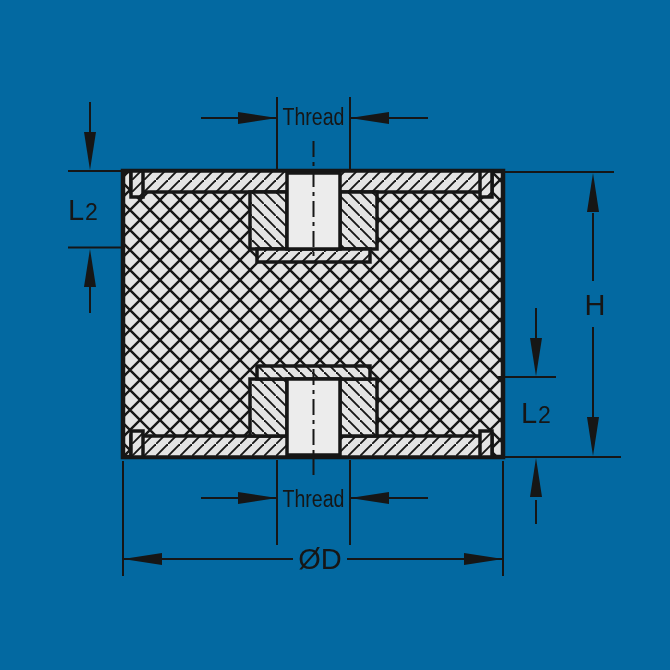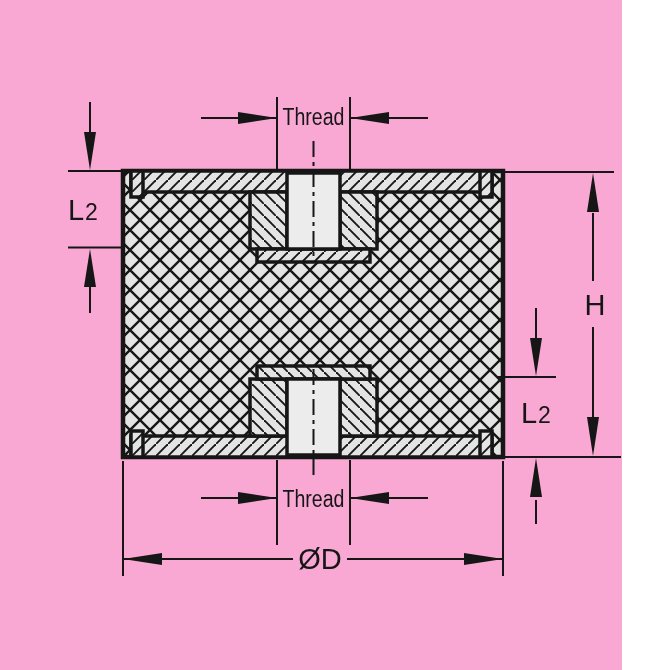--- a/index.html
+++ b/index.html
@@ -3,23 +3,23 @@
 <meta charset="utf-8">
 <style>
   html, body {
     margin: 0;
     padding: 0;
     background: #ffffff;
     font-family: "Liberation Sans", sans-serif;
   }
   .stage {
     position: relative;
-    width: 622px;
+    width: 670px;
     height: 670px;
-    background: #f9a8d4;
+    background: #0369a1;
     overflow: hidden;
   }
   svg { display: block; }
   text {
     font-family: "Liberation Sans", sans-serif;
     fill: #161616;
   }
   .lbl-thread { font-size: 23px; }
   .lbl-big    { font-size: 29px; }
   .lbl-sub    { font-size: 23px; }

